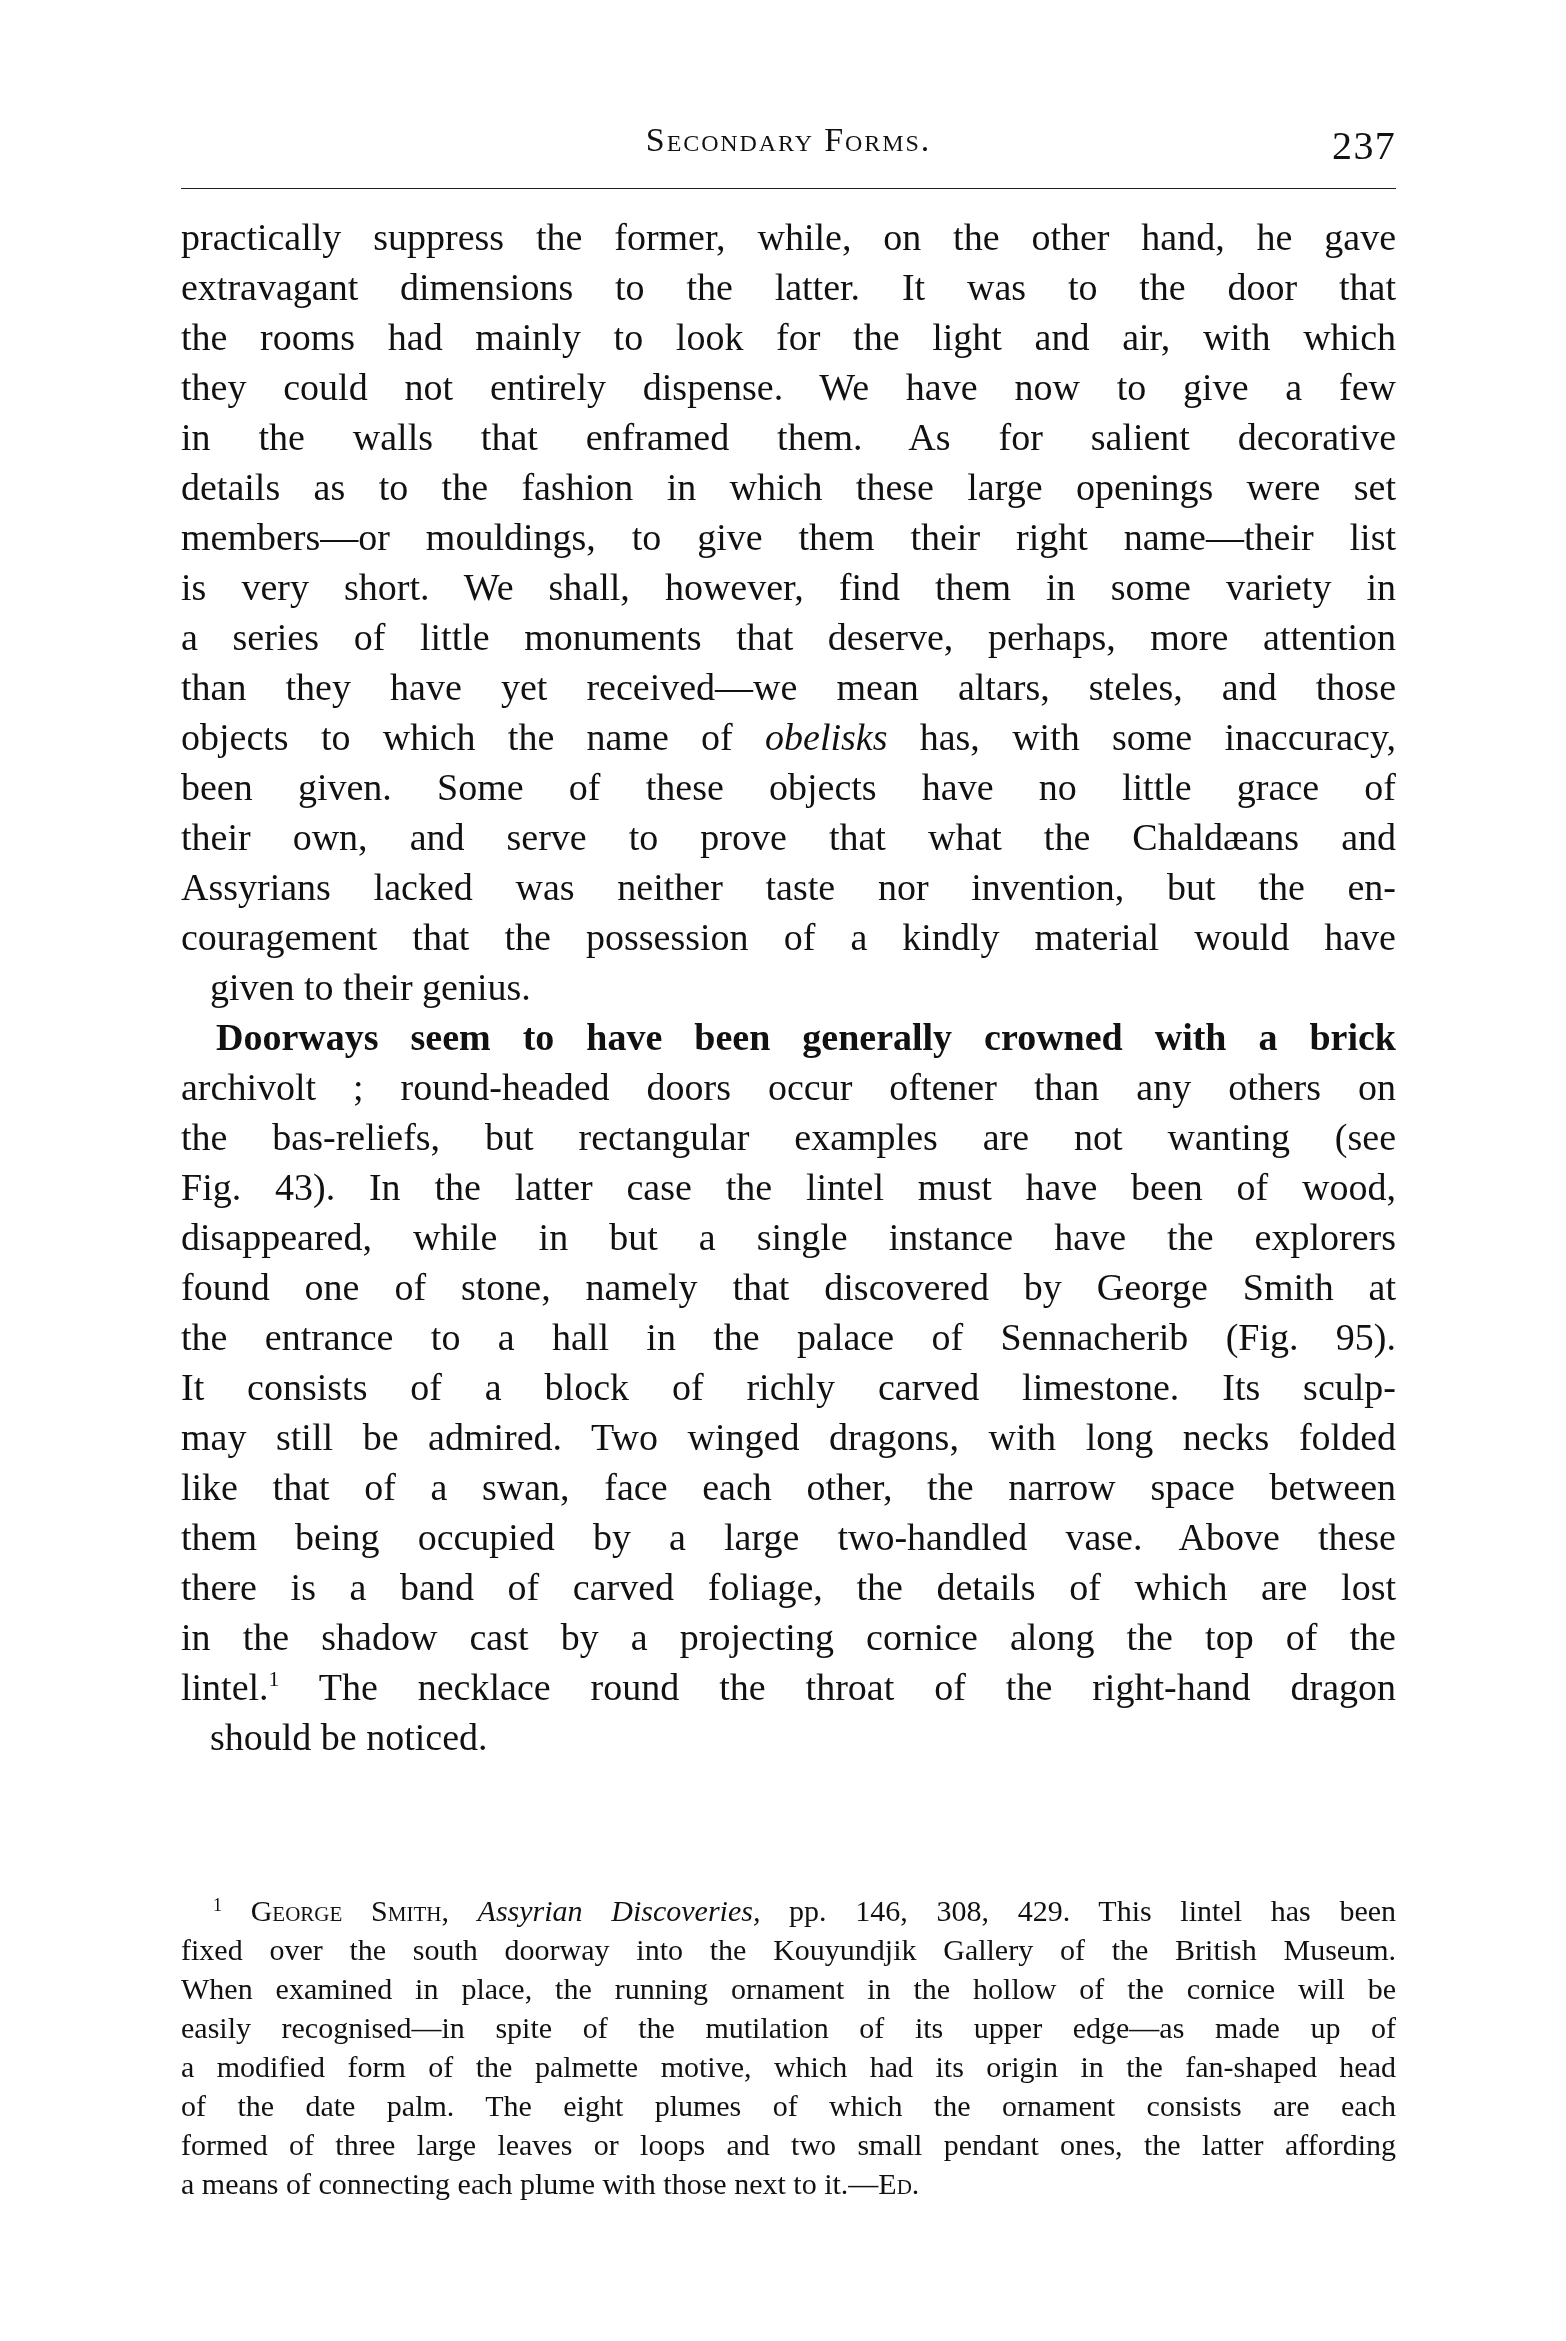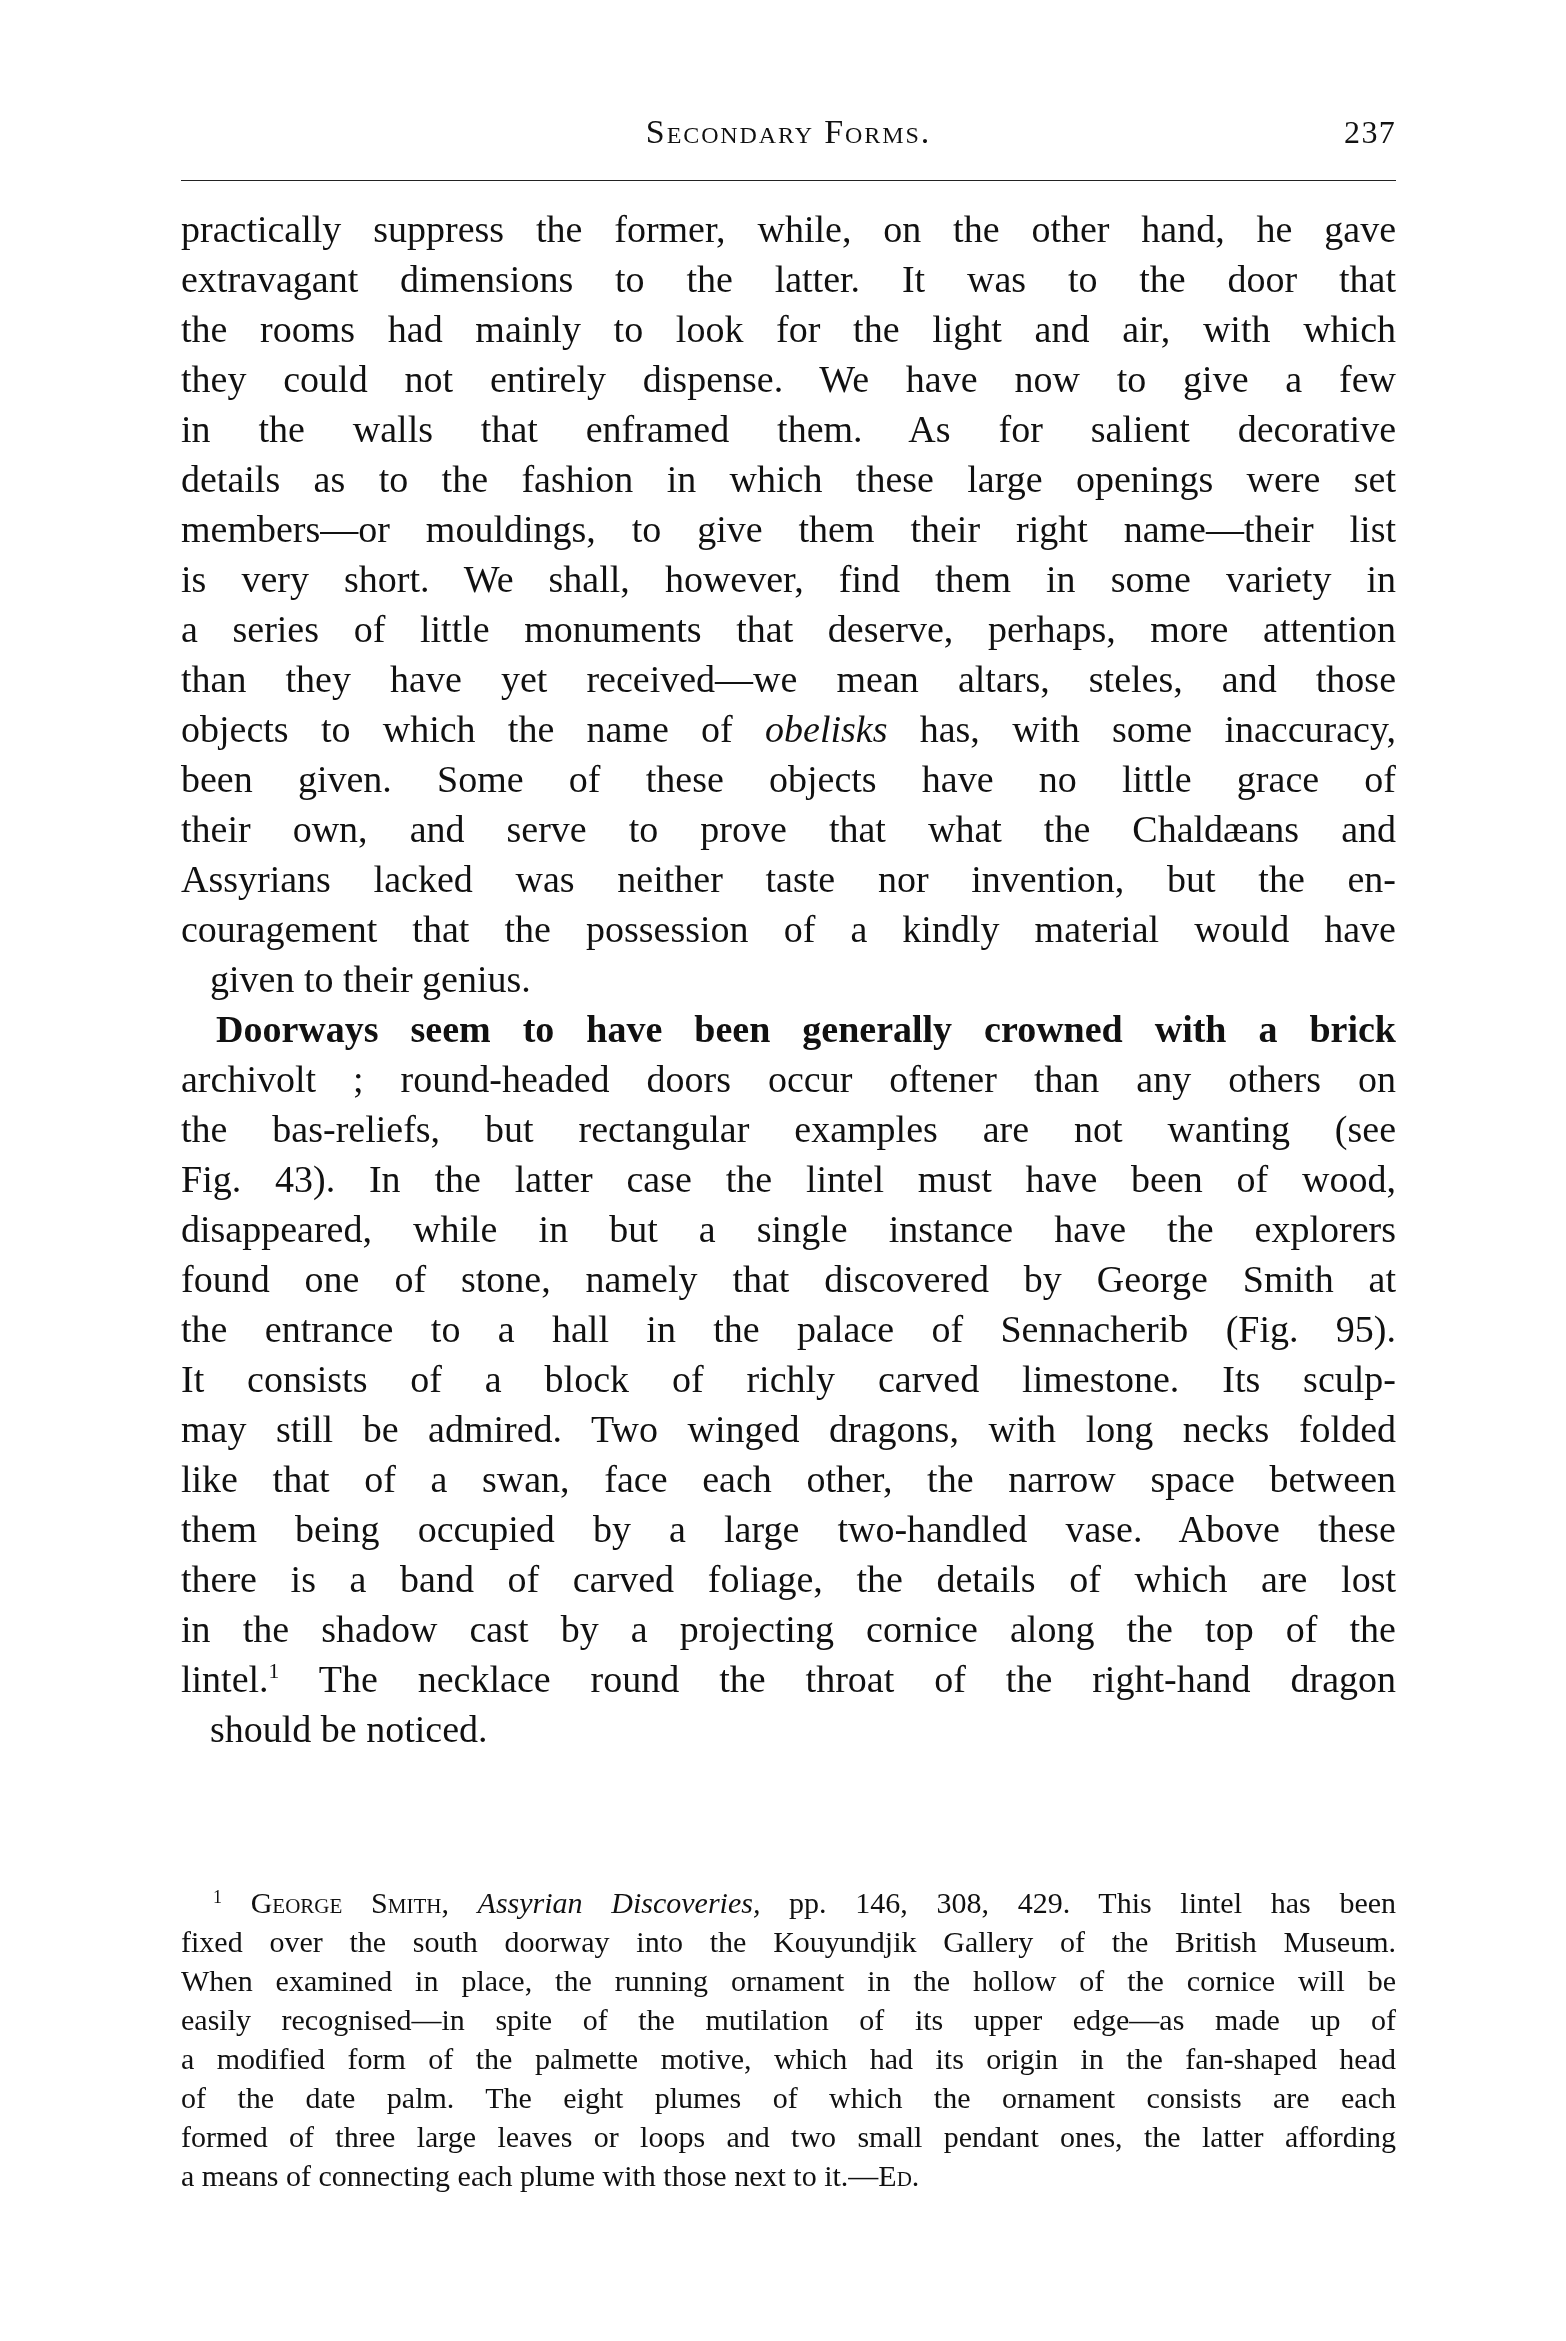--- a/index.html
+++ b/index.html
@@ -1,20 +1,20 @@
 <!DOCTYPE html>
 <html style="font-size:10px"><head>
   <meta charset="utf-8">
   <style>
     html, body { margin: 0; padding: 0; background: #ffffff; }
     body { width: 1567px; height: 2342px; position: relative; overflow: hidden; color: #111; font-family: "Liberation Serif", "DejaVu Serif", serif; }
-    .page { position: absolute; left: 0; top: 0; width: 1567px; height: 2295px; }
+    .page { position: absolute; left: 0; top: 8px; width: 1567px; height: 2295px; }
     .running-head { position: absolute; left: 181px; top: 108px; width: 1215px; height: 51px; }
     .running-title { position: absolute; left: 0; right: 0; top: 5px; text-align: center; font-size: 34px; letter-spacing: 1.9px; font-variant: small-caps; }
-    .page-number { position: absolute; right: 0; top: 6.3px; font-size: 32px; letter-spacing: 1.3px; }
+    .page-number { position: absolute; right: 0; top: 6.3px; font-size: 40px; letter-spacing: 1.3px; }
     .head-rule { position: absolute; left: 181px; top: 180px; width: 1215px; height: 0; border-top: 1.9px solid #222; }
     .body-text { position: absolute; left: 181px; top: 204px; width: 1215px; }
     .line { display: block; height: 50px; line-height: 50px; font-size: 38px; text-align: justify; text-align-last: justify; white-space: nowrap; }
     .line.last { text-align-last: left; margin-left: 29px; }
     .line.indent { padding-left: 35px; font-weight: bold; }
     .line .it { font-style: italic; }
     .line sup { font-size: 21.6px; vertical-align: 14px; line-height: 0; }
     .footnote { position: absolute; left: 181px; top: 1883px; width: 1215px; }
     .fline { display: block; height: 39px; line-height: 39px; font-size: 30px; text-align: justify; text-align-last: justify; white-space: nowrap; }
     .fline.last { text-align-last: left; }

